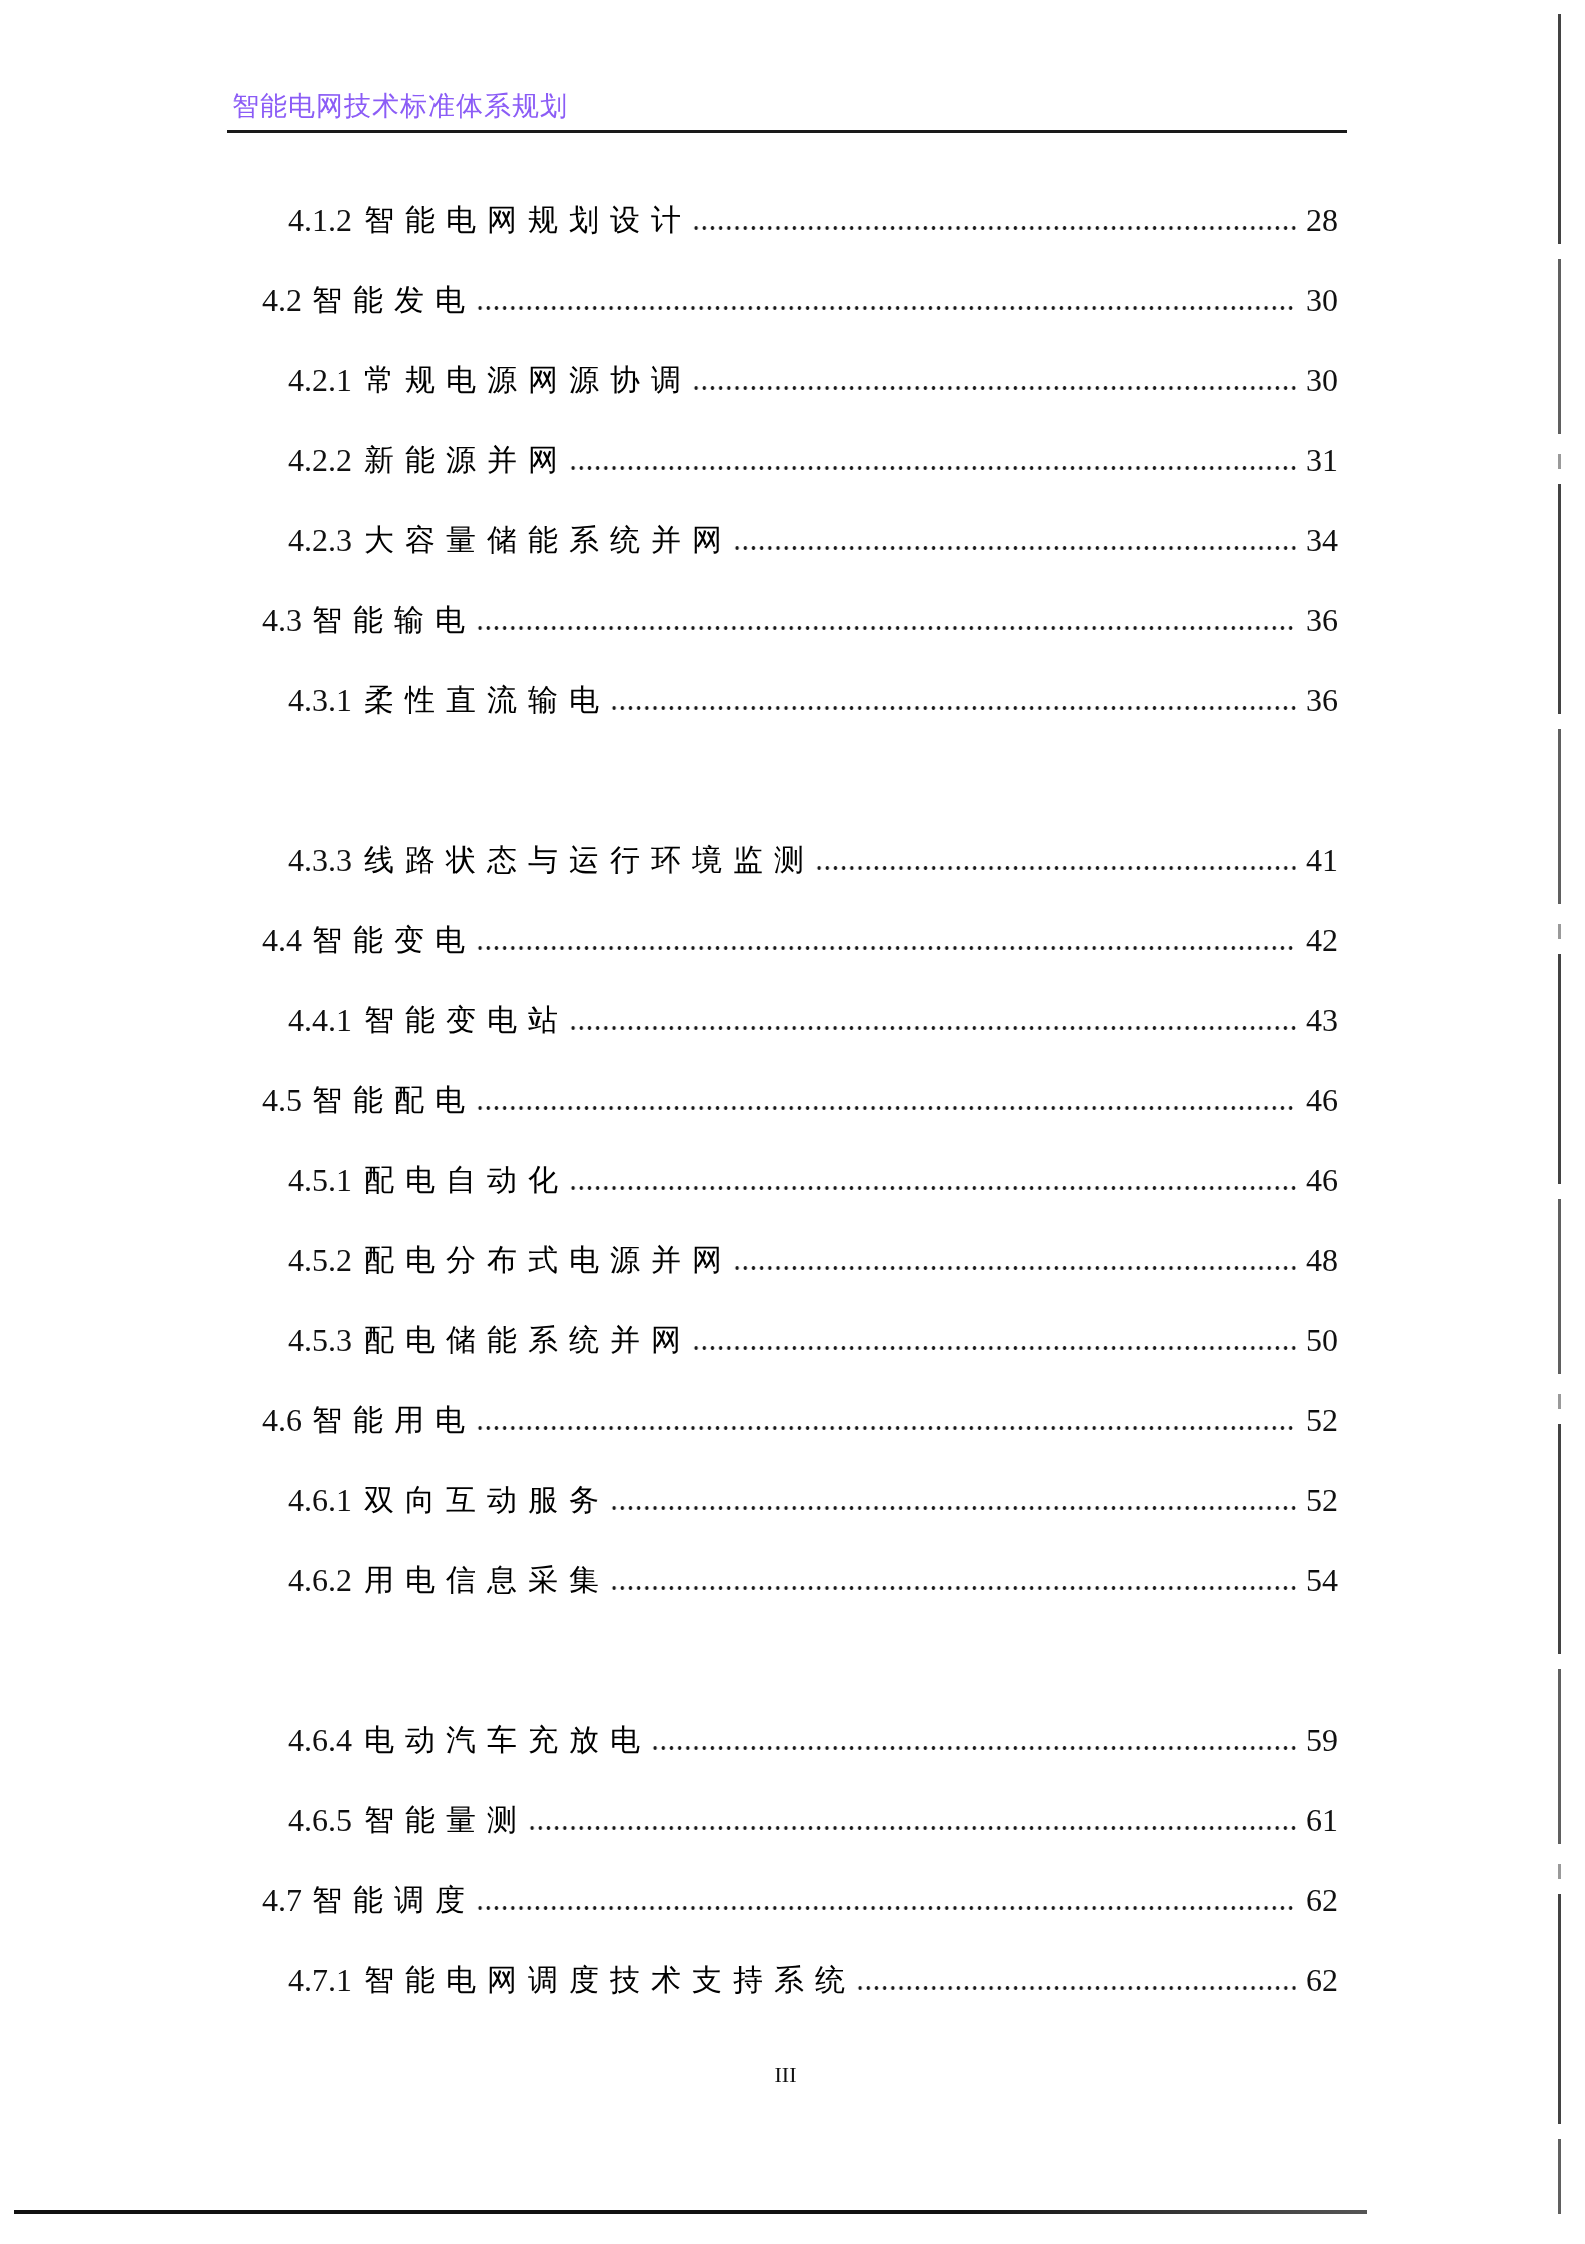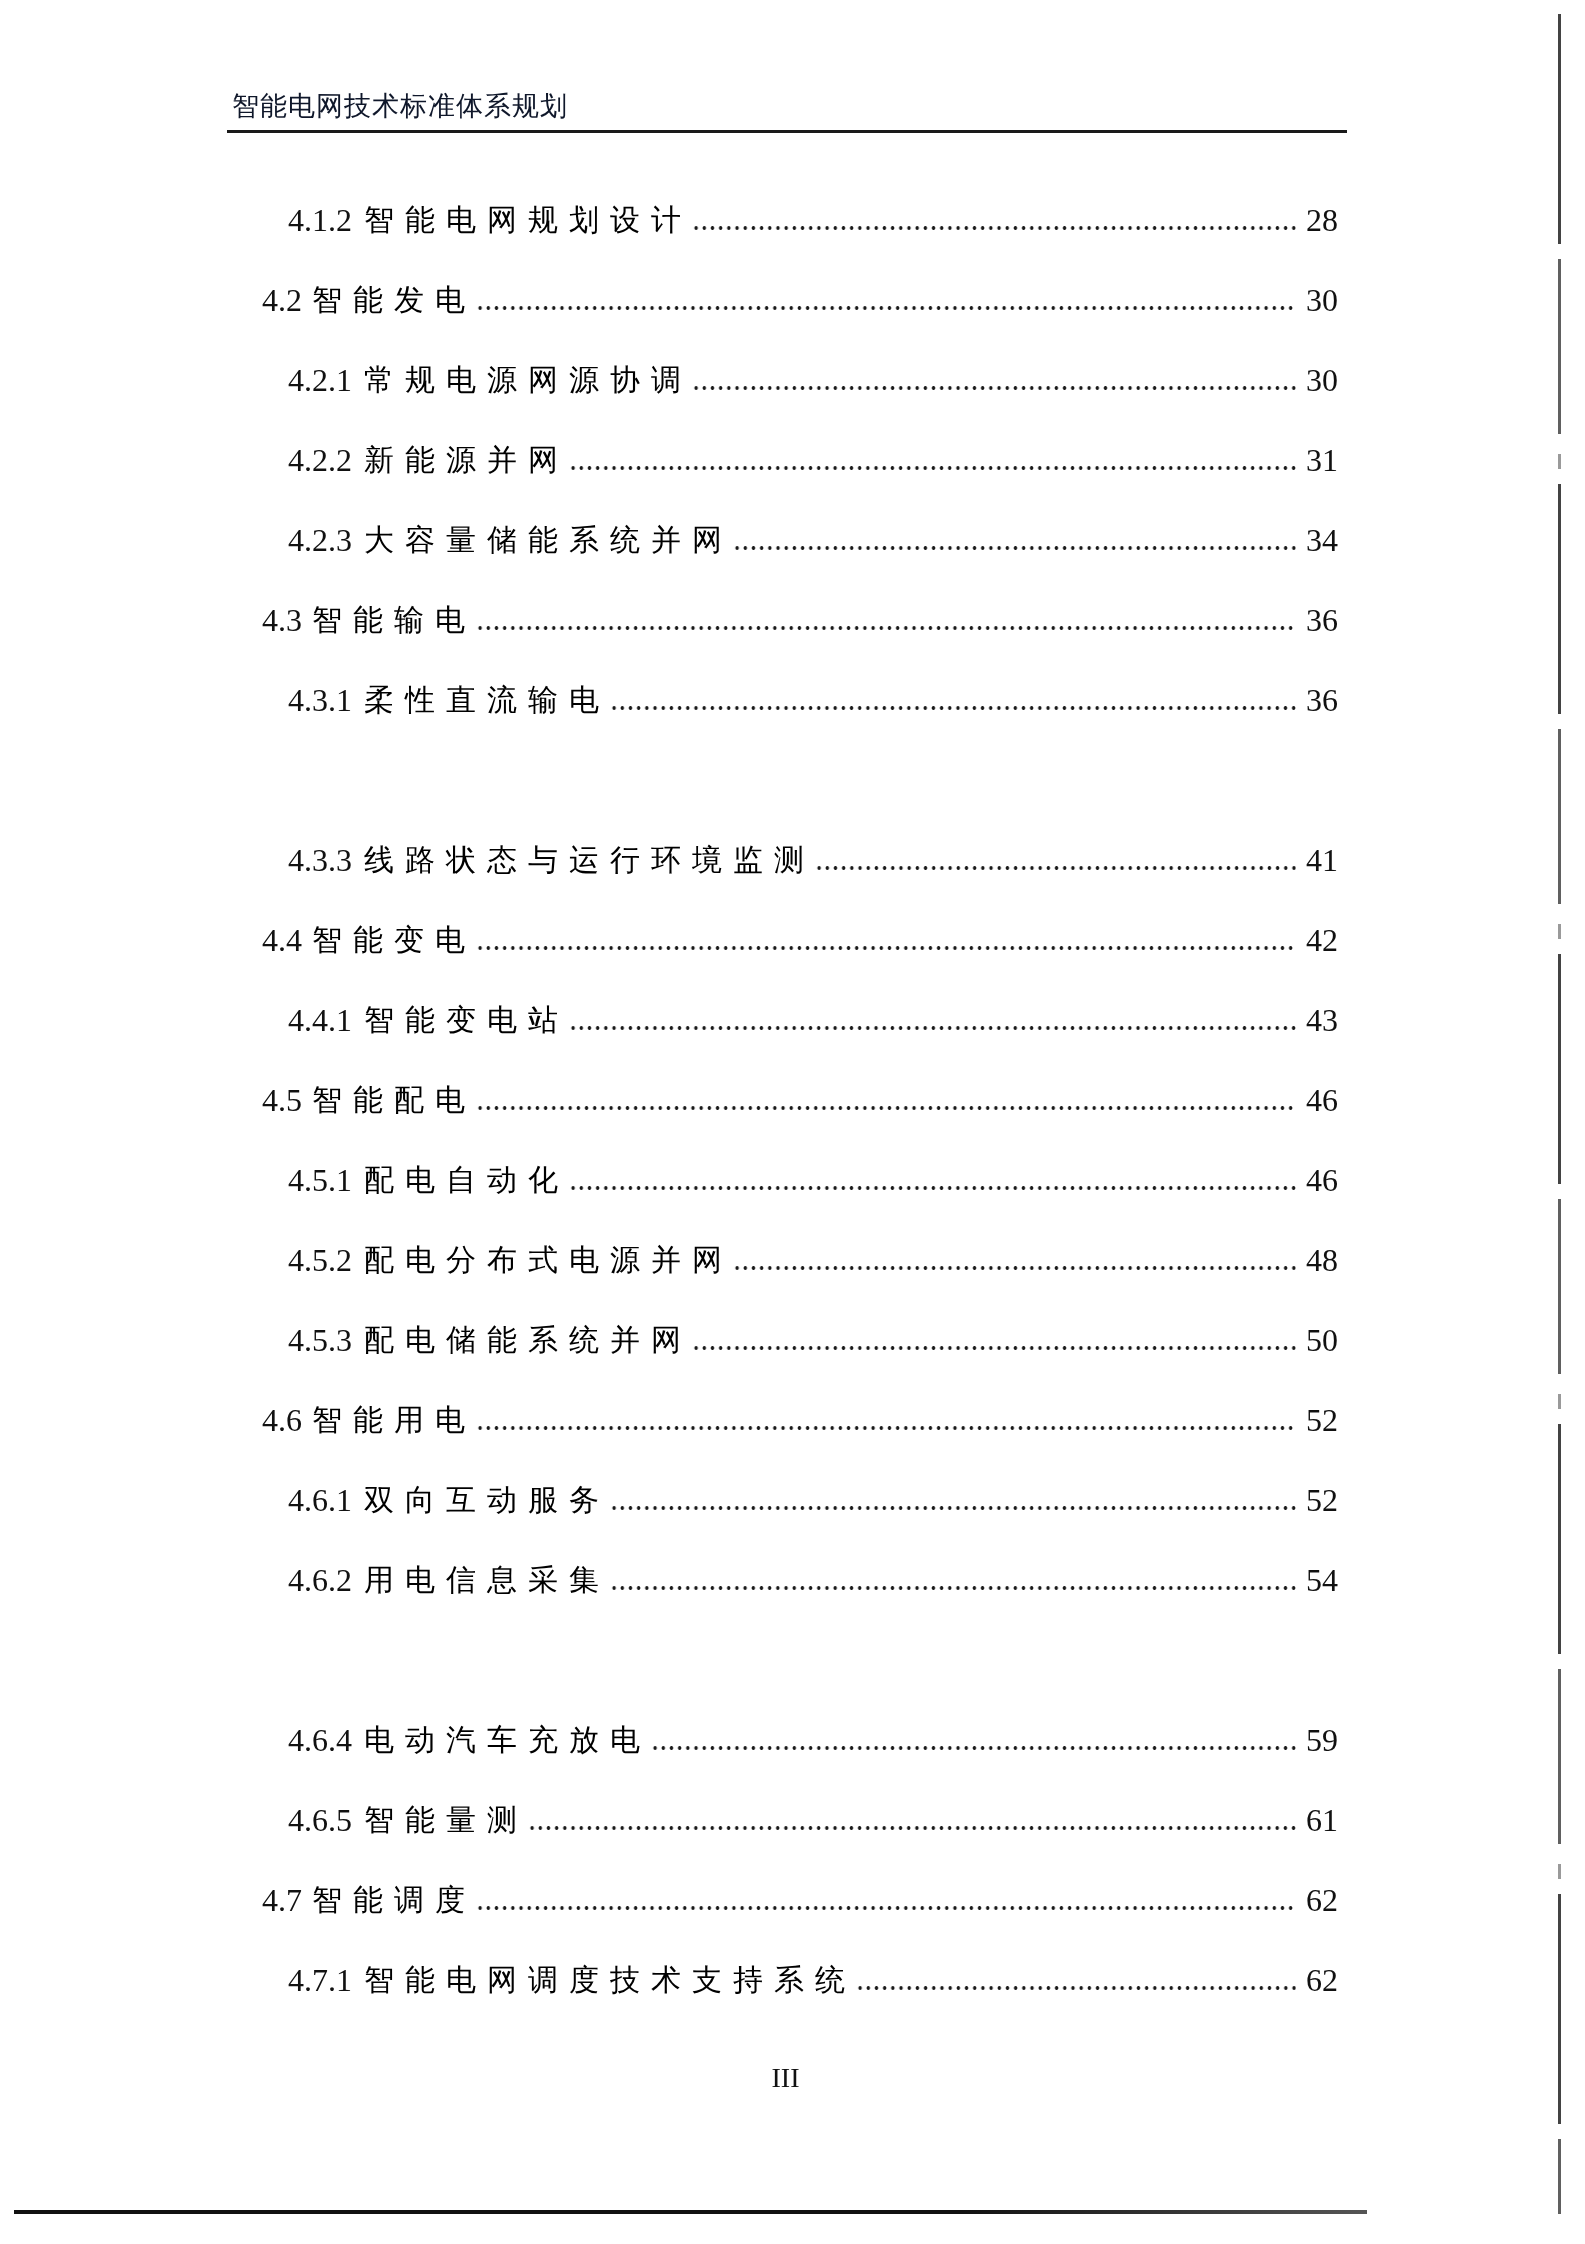--- a/index.html
+++ b/index.html
@@ -1,34 +1,34 @@
 <!DOCTYPE html>
 <html><head>
 <meta charset="utf-8">
 <style>
   html, body { margin:0; padding:0; }
   body { width:1585px; height:2244px; background:#ffffff; position:relative; overflow:hidden;
          font-family:"DejaVu Serif","Liberation Serif",serif; color:#111; }
   .running-header { position:absolute; left:232px; top:88px; font-family:"DejaVu Sans","Liberation Sans",sans-serif;
-         font-size:27px; letter-spacing:1px; color:#0f172a; line-height:36px; white-space:nowrap; }
+         font-size:27px; letter-spacing:1px; color:#8b5cf6; line-height:36px; white-space:nowrap; }
   .header-rule { position:absolute; left:227px; top:130px; width:1120px; height:3px; background:#1a1a1a; }
   .toc { position:absolute; left:0; top:0; width:1585px; height:2244px; }
   .toc-row { position:absolute; height:44px; display:flex; align-items:flex-end; right:247px; }
   .toc-row.lvl2 { left:262px; }
   .toc-row.lvl3 { left:288px; }
   .num { font-family:"Liberation Serif","DejaVu Serif",serif; font-size:32px; line-height:36px; white-space:nowrap; }
   .title { font-family:Liberation Sans, sans-serif; font-size:30px; letter-spacing:11px; line-height:36px;
            white-space:nowrap; margin-left:12px; color:#000000; }
   .lvl2 .title { margin-left:10px; }
   .leader { flex:1; height:6px; margin:0 10px 7px 0;
             background-image:radial-gradient(circle, #1a1a1a 1.6px, transparent 2px);
             background-size:8.2px 6px; background-repeat:repeat-x; background-position:left center; }
   .page { font-family:Liberation Serif, serif; font-size:32px; line-height:36px; white-space:nowrap; }
   .folio { position:absolute; left:0; width:1585px; top:2062px; text-align:center; font-family:"Liberation Serif","DejaVu Serif",serif;
-           font-size:28px; padding-left:0; }
+           font-size:22px; padding-left:0; }
   .folio span { display:inline-block; transform:translateX(-7px); }
   .scan-bottom { position:absolute; left:14px; top:2210px; width:1353px; height:4px;
                  background:linear-gradient(90deg,#111 0%,#111 70%,#333 85%,#555 100%); }
   .scan-edge { position:absolute; left:1558px; top:14px; width:3px; height:2200px;
                background:repeating-linear-gradient(180deg,#222 0px,#222 230px,#ffffff 230px,#ffffff 245px,#444 245px,#444 420px,#fff 420px,#fff 440px,#888 440px,#888 455px,#fff 455px,#fff 470px); opacity:.85; }
 </style>
 </head>
 <body>
 
 <div class="running-header">智能电网技术标准体系规划</div>

